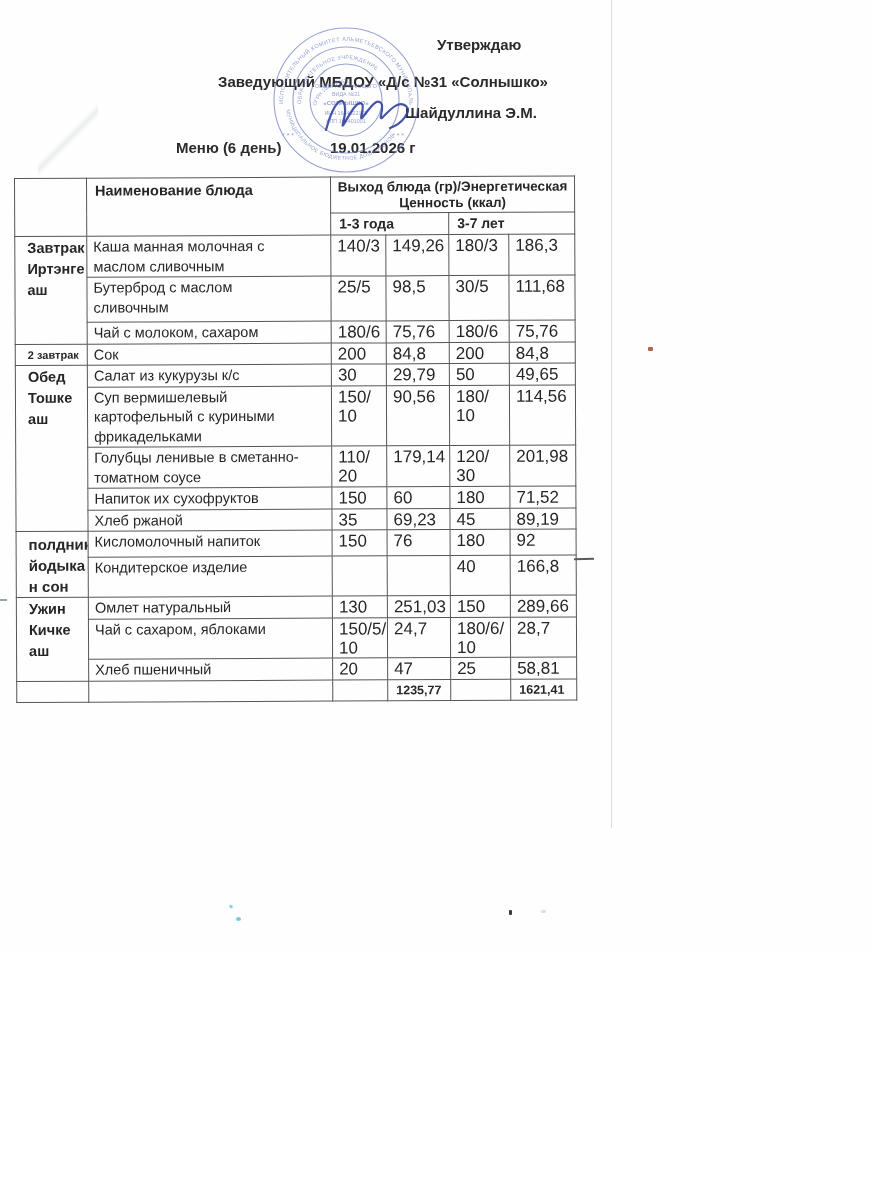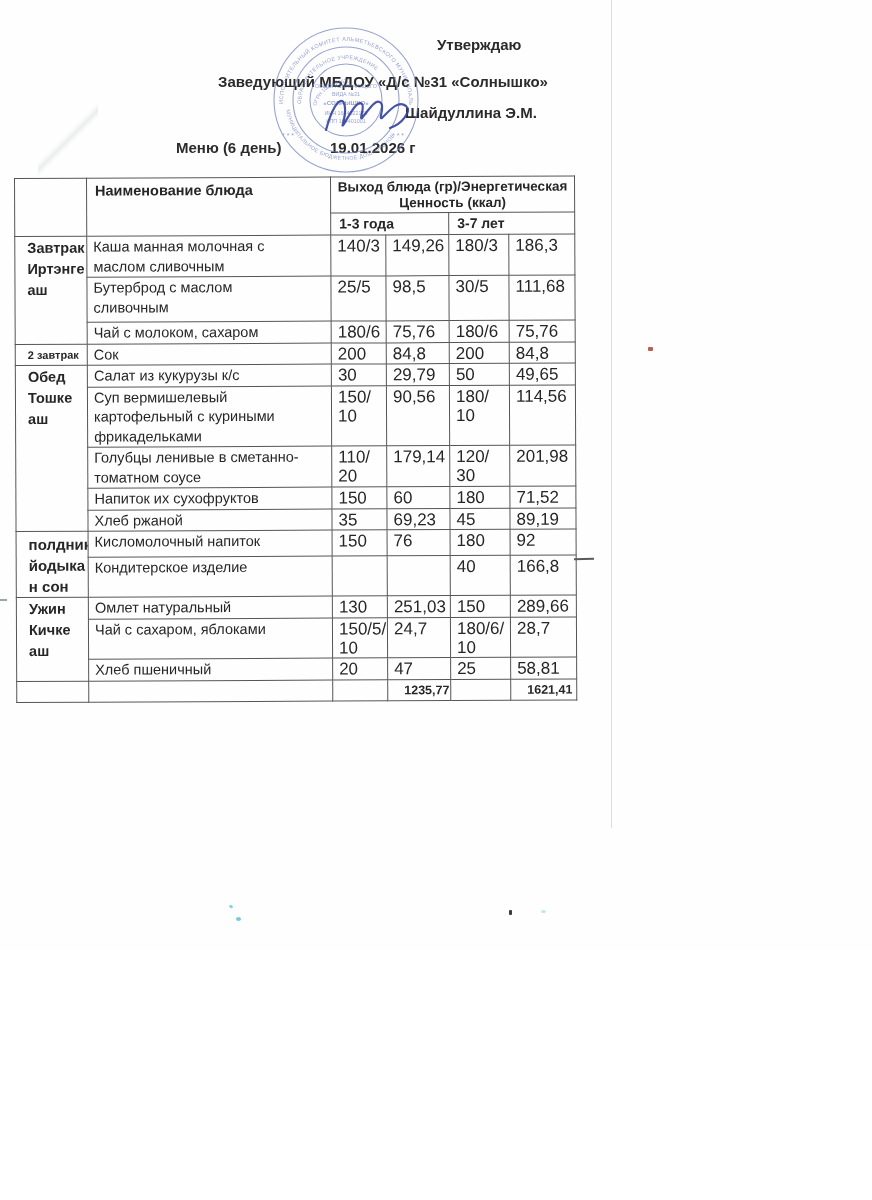--- a/index.html
+++ b/index.html
@@ -35,21 +35,21 @@
     overflow:hidden;
   }
   .c-meal{font-weight:700;white-space:pre-line;font-size:14.5px;line-height:21px;padding:1px 2px 0 12px;}
   .meal-small{font-size:11px;line-height:13px;padding-top:4px;}
   .meal-mid{font-size:15px;line-height:21px;padding-top:2px;}
   .c-dish{font-size:14.5px;line-height:19.5px;padding:1px 4px 0 6px;white-space:pre-line;}
   .c-val{font-size:17px;line-height:19px;padding:1px 2px 0 6px;white-space:pre-line;}
   .hdr-dish{font-weight:700;font-size:14.5px;padding:4px 4px 0 8px;}
   .hdr-span{font-weight:700;font-size:13.5px;text-align:center;line-height:16px;white-space:pre-line;padding-top:2px;}
   .hdr-age{font-weight:700;font-size:14px;padding:2px 0 0 8px;}
-  .total{font-weight:700;font-size:12.5px;padding-left:16px;}
+  .total{font-weight:700;font-size:12.5px;padding-left:8px;}
 
   
   .artifact{position:absolute;}
   #scan-edge{left:611px;top:0;width:1px;height:828px;background:#d9dee2;}
   #overrun-dash{left:574px;top:558px;width:20px;height:1.5px;background:#5a5a5a;transform:rotate(-2deg);}
   #left-dash{left:0;top:599px;width:7px;height:2px;background:#9aa4ab;}
   #red-speck{left:648px;top:347px;width:5px;height:4px;background:#a84636;border-radius:1px;opacity:.85;}
   #cyan-speck-1{left:229px;top:905px;width:4px;height:3px;background:#63c9e2;border-radius:50%;opacity:.8;transform:rotate(40deg);}
   #cyan-speck-2{left:236px;top:917px;width:5px;height:4px;background:#55b9da;border-radius:50%;opacity:.8;}
   #dark-speck{left:509px;top:910px;width:3px;height:5px;background:#3c3c3c;border-radius:1px;}

